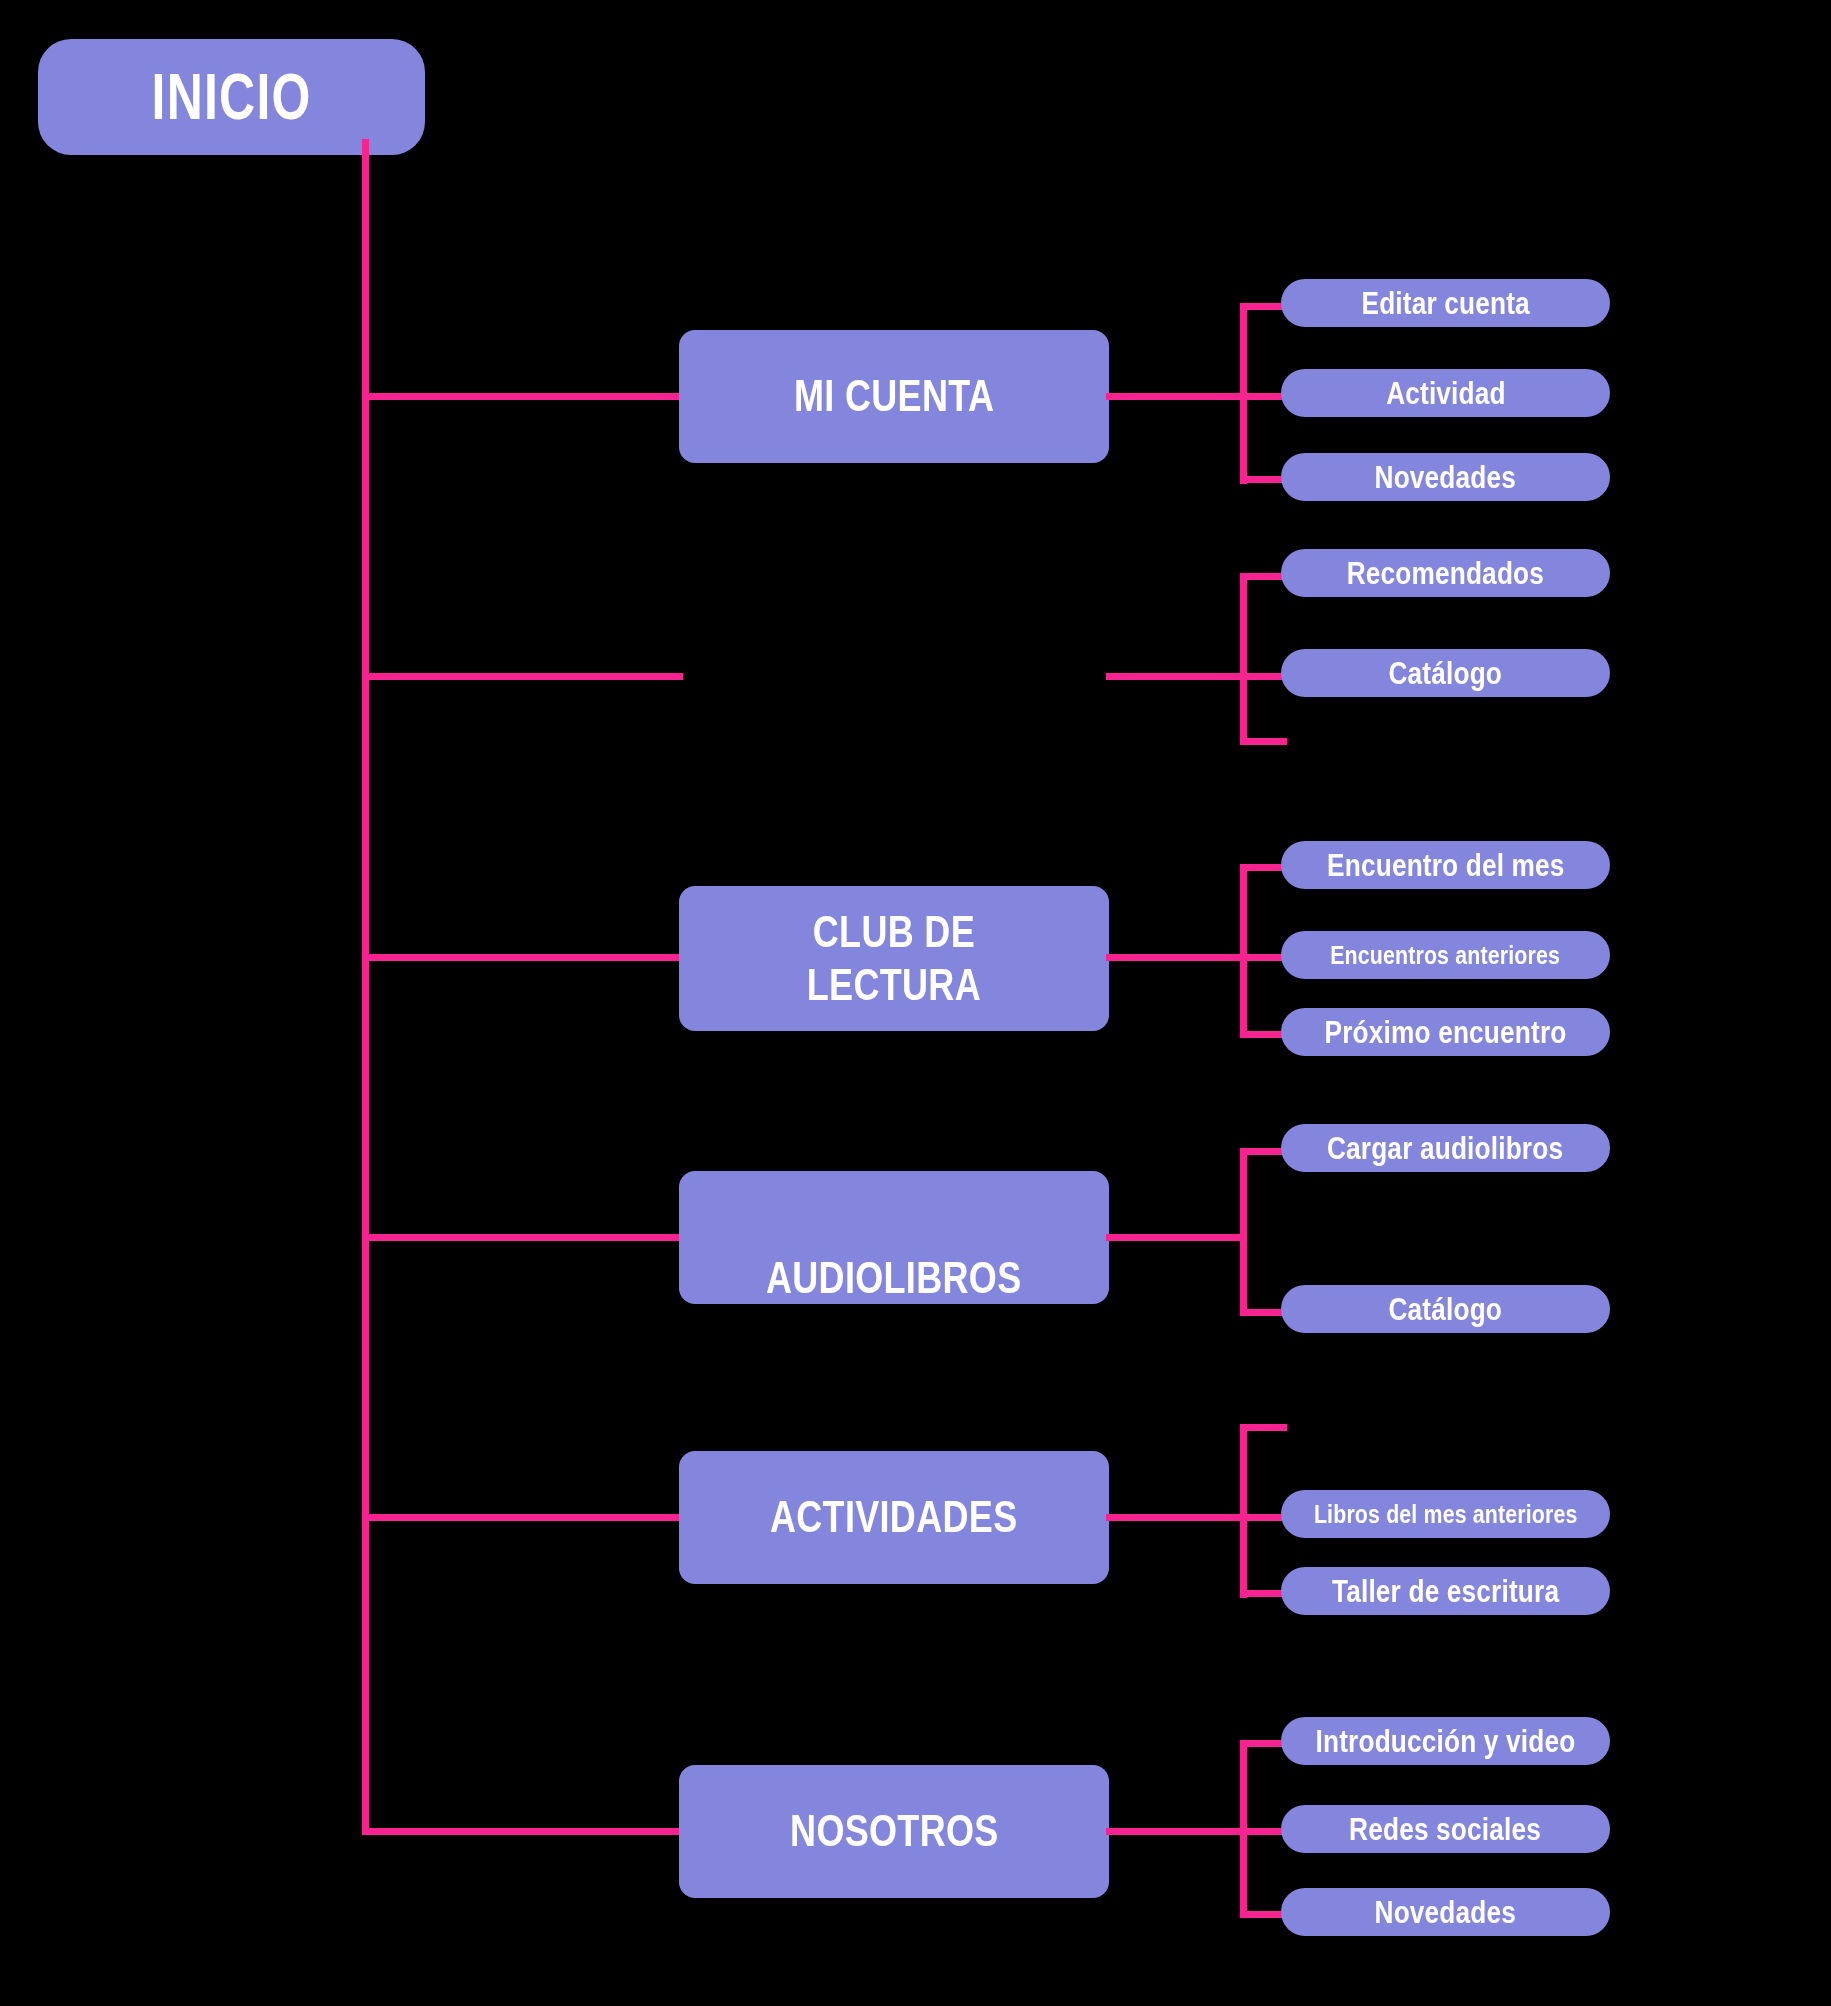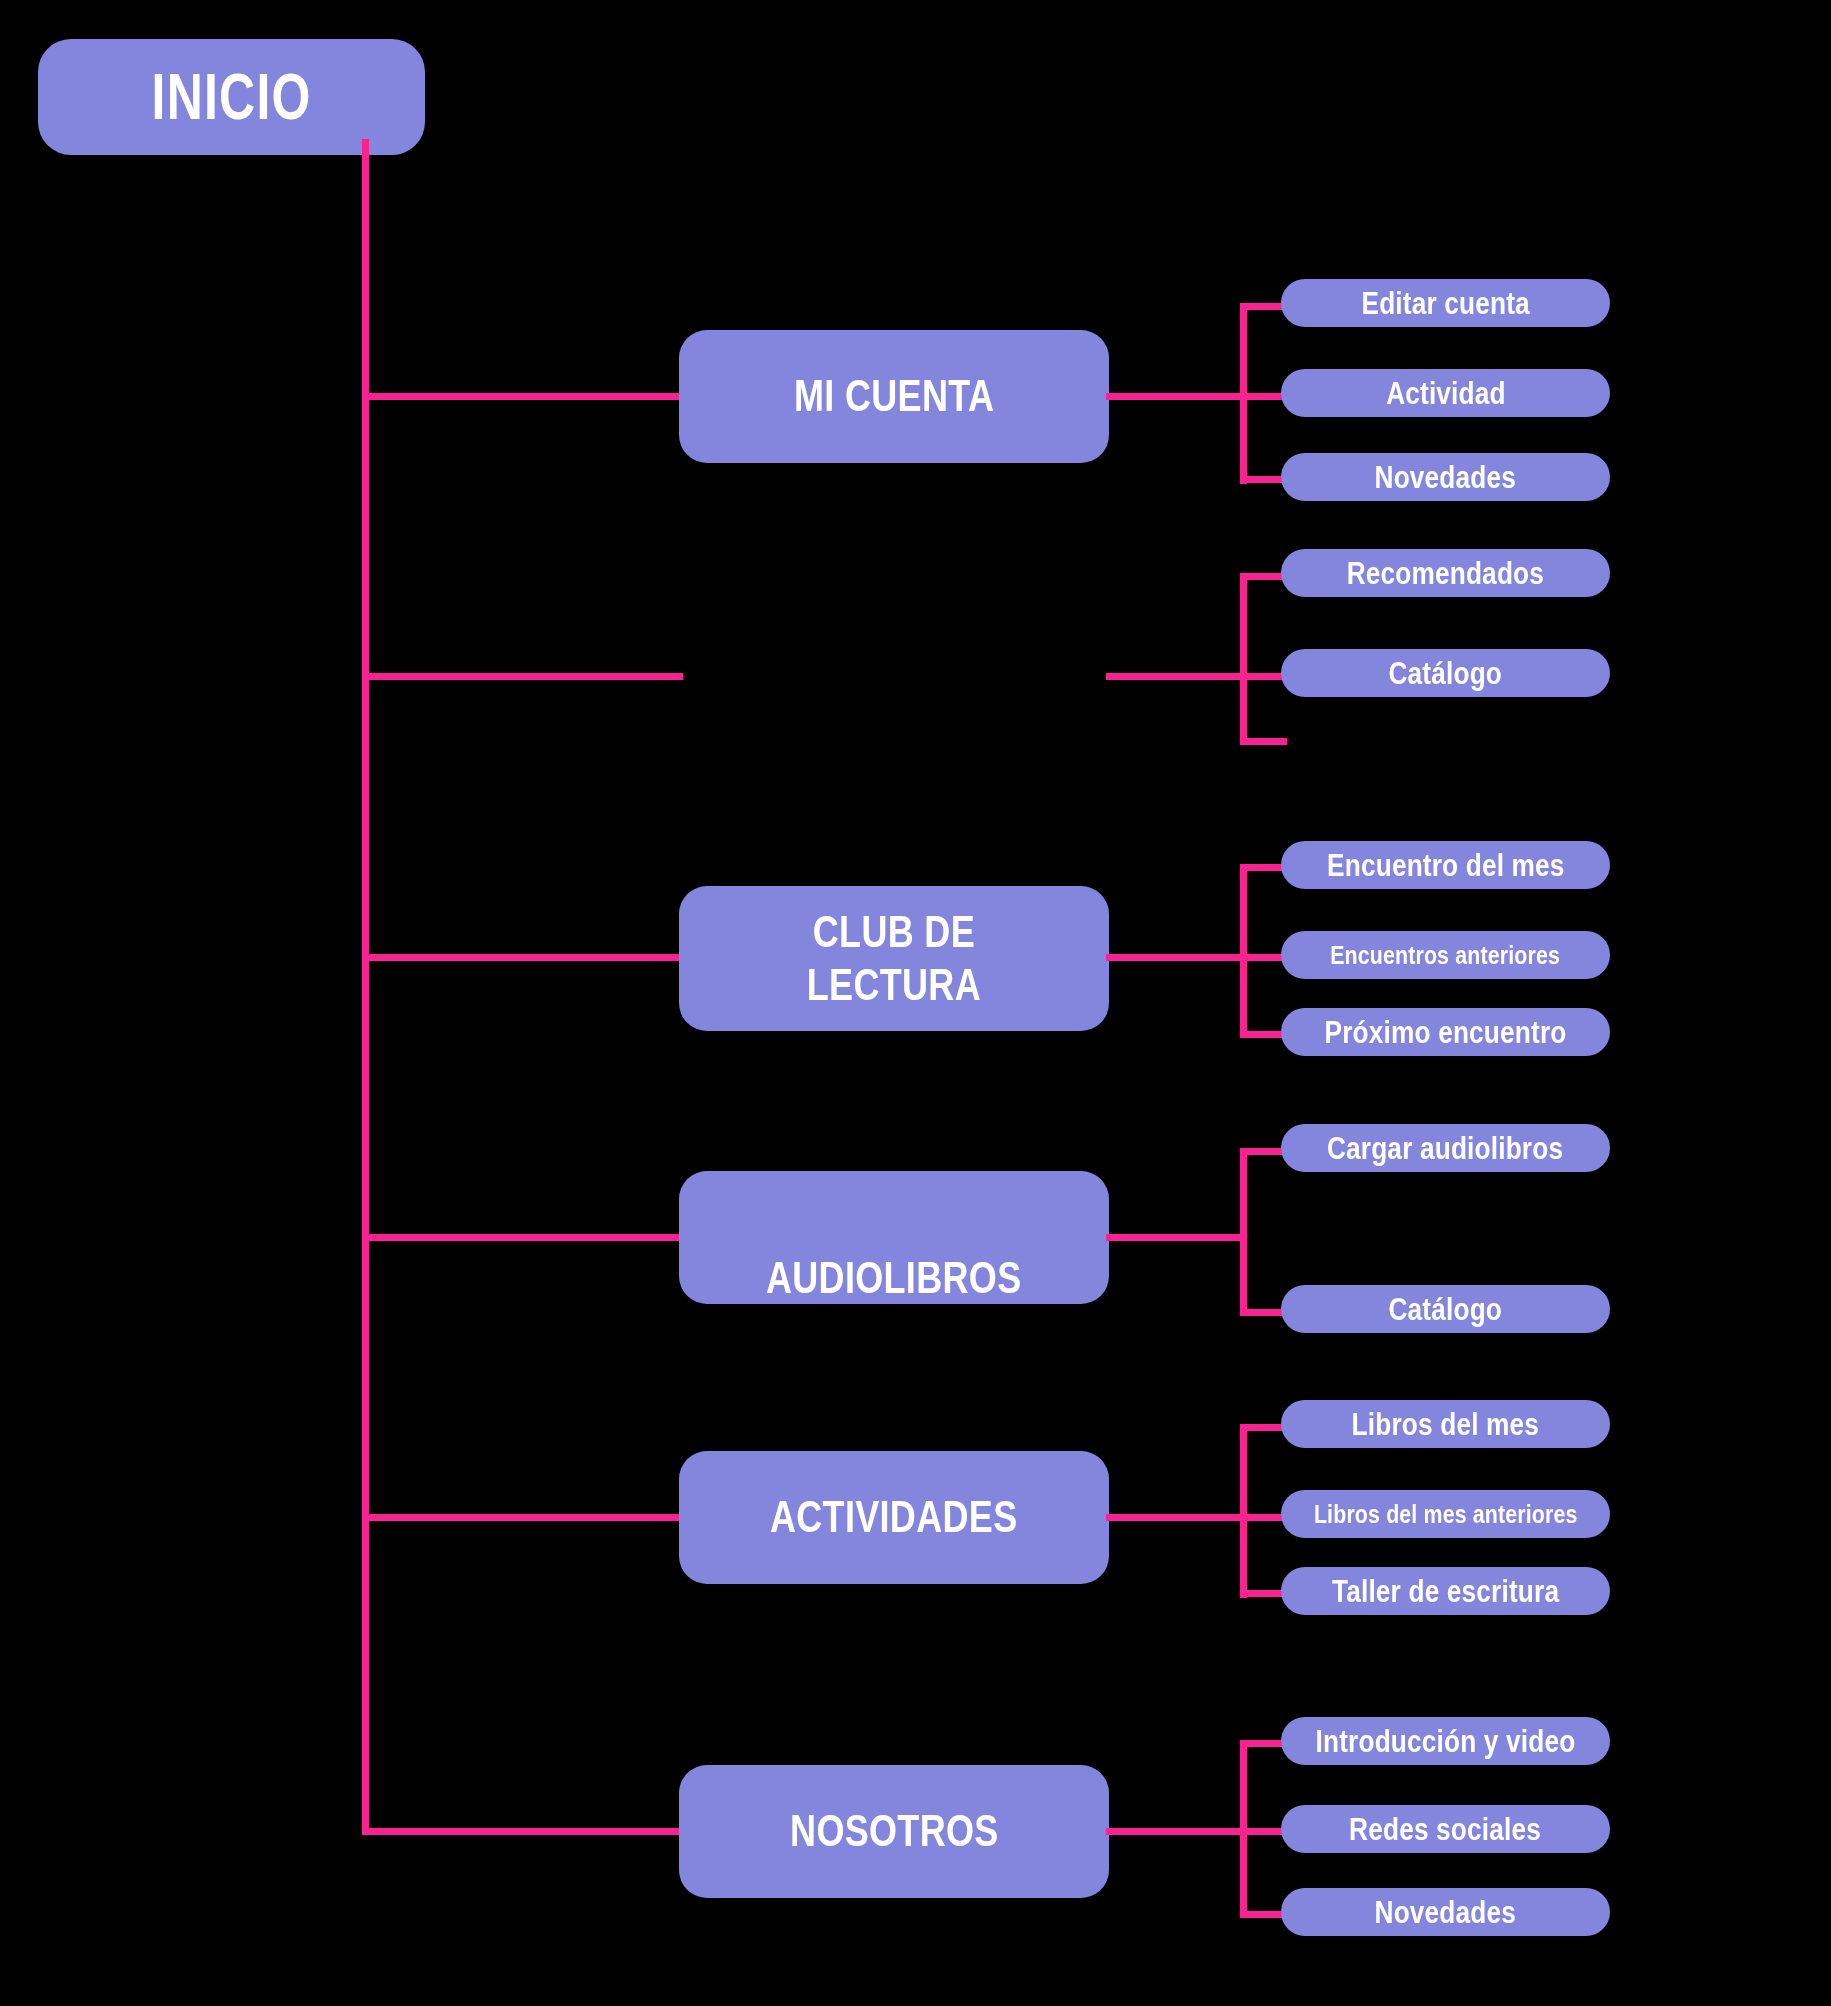--- a/index.html
+++ b/index.html
@@ -51,21 +51,21 @@
   .line-v { width: 7px; }
   .line-h { height: 7px; }
 
   
   .parent-node {
     position: absolute;
     left: 679px;
     width: 430px;
     height: 133px;
     background: #8486DE;
-    border-radius: 28px;
+    border-radius: 16px;
     display: flex;
     align-items: center;
     justify-content: center;
     text-align: center;
     box-sizing: border-box;
     padding: 0 12.5px;
   }
   .parent-label {
     color: #FFFFFF;
     font-size: 45px;
@@ -195,23 +195,20 @@
   </div>
 
   <div class="line-h" style="left:362px; top:1514px; width:321px;"></div>
   <div class="parent-node" style="top:1451px;">
     <span class="parent-label">ACTIVIDADES</span>
   </div>
   <div class="line-h" style="left:1106px; top:1514px; width:141px;"></div>
   <div class="line-v" style="left:1240px; top:1424px; height:174px;"></div>
 
   <div class="line-h" style="left:1240px; top:1424px; width:47px;"></div>
-  <div class="child-node" style="top:1400px;">
-    <span class="child-label">Libros del mes</span>
-  </div>
 
   <div class="line-h" style="left:1240px; top:1514px; width:47px;"></div>
   <div class="child-node small" style="top:1490px;">
     <span class="child-label">Libros del mes anteriores</span>
   </div>
 
   <div class="line-h" style="left:1240px; top:1590px; width:47px;"></div>
   <div class="child-node" style="top:1567px;">
     <span class="child-label">Taller de escritura</span>
   </div>

